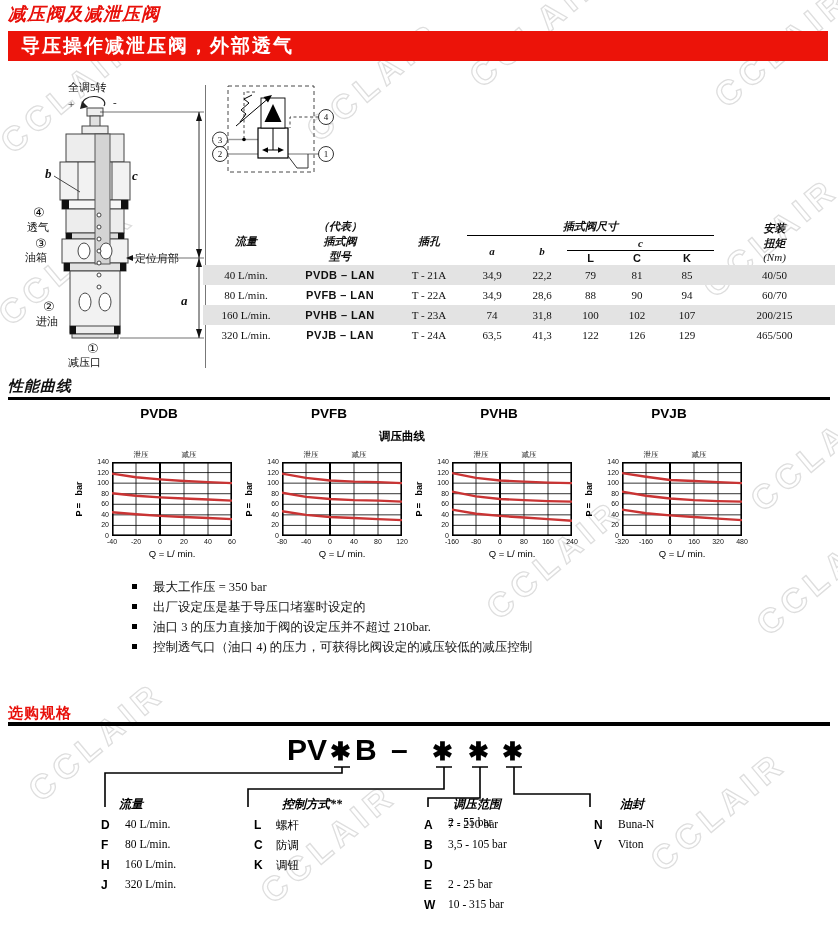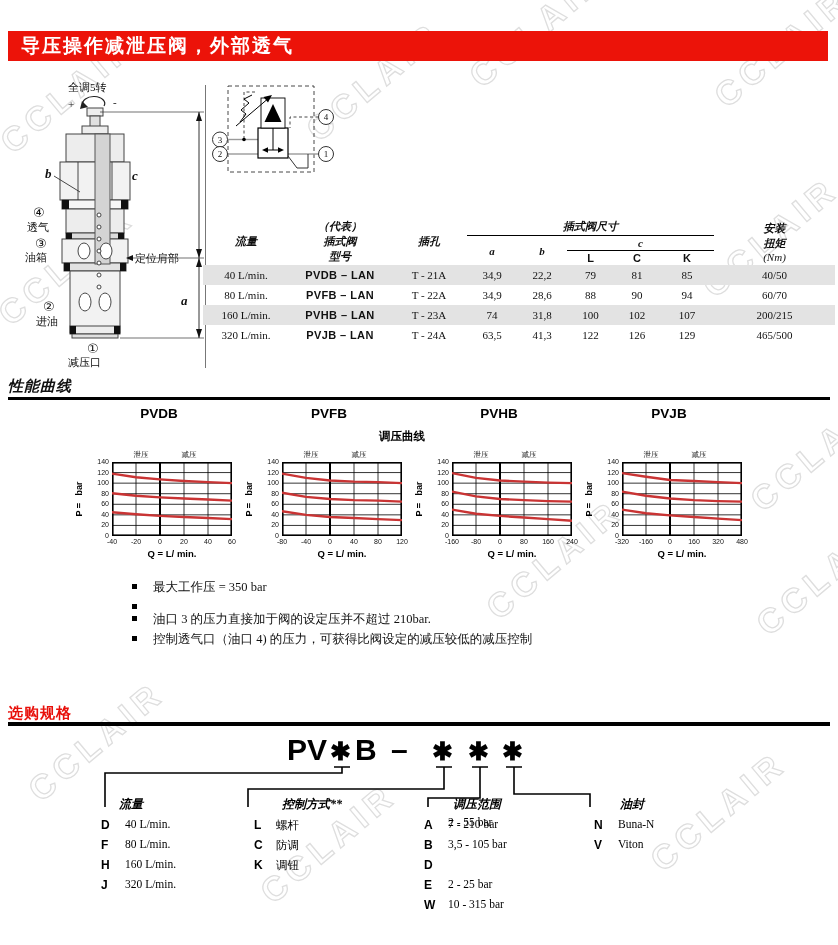--- a/index.html
+++ b/index.html
@@ -41,21 +41,21 @@
   #charts-row { position:absolute; left:74px; top:406px; width:680px; height:160px; display:flex; }
   .chart-block { position:relative; width:170px; height:160px; }
   .chart-title { position:absolute; top:0; left:0; width:170px; text-align:center; font-family:"Liberation Sans",sans-serif;
                  font-weight:bold; font-size:13.5px; }
   .region-lbl { position:absolute; top:44px; font-size:7.5px; color:#222; }
   .ytick, .xtick { position:absolute; font-family:"Liberation Sans",sans-serif; font-size:7px; color:#111; }
   .ytick { width:24px; text-align:right; }
   .xtick { width:26px; text-align:center; }
   .chart-svg { position:absolute; left:38px; top:56px; }
   .xlabel { position:absolute; top:142px; left:38px; width:120px; text-align:center; font-family:"Liberation Sans",sans-serif;
-            font-weight:bold; font-size:9.5px; }
+            font-weight:normal; font-size:9.5px; }
   .ylabel { position:absolute; left:-1px; top:56px; height:74px; width:12px; display:flex; align-items:center; justify-content:center; }
   .ylabel span { transform:rotate(-90deg); white-space:pre; font-family:"Liberation Sans",sans-serif; font-weight:bold; font-size:9px; }
 
   
   #notes { position:absolute; left:132px; top:577px; width:696px; list-style:none; }
   #notes li { display:flex; font-size:12.5px; line-height:1.6; color:#111; }
   #notes .sq { flex:0 0 auto; width:5px; height:5px; background:#000; margin:7px 16px 0 0; }
 
   
   #order-code { position:absolute; top:733px; left:0; width:694px; height:36px; font-family:"Liberation Sans",sans-serif; }
@@ -78,20 +78,21 @@
       <span class="wm" style="left: 688px; top: 218px;">CCLAIR</span>
       <span class="wm" style="left: -16px; top: 246px;">CCLAIR</span>
       <span class="wm" style="left: 736px; top: 432px;">CCLAIR</span>
       <span class="wm" style="left: 472px; top: 540px;">CCLAIR</span>
       <span class="wm" style="left: 742px; top: 556px;">CCLAIR</span>
       <span class="wm" style="left: 14px; top: 722px;">CCLAIR</span>
       <span class="wm" style="left: 636px; top: 792px;">CCLAIR</span>
       <span class="wm" style="left: 246px; top: 824px;">CCLAIR</span>
     </div>
 
+  <div id="doc-title" class="layer">减压阀及减泄压阀</div>
   <div id="banner" class="layer">
     <span>导压操作减泄压阀，外部透气</span>
   </div>
 
   <svg class="layer" style="left:0;top:68px;" width="210" height="312" viewBox="0 68 210 312">
     <g stroke="#444" stroke-width="1" fill="#ededed">
       <rect x="87" y="108" width="16" height="8"></rect>
       <rect x="90" y="116" width="10" height="18" fill="#e0e0e0"></rect>
       <rect x="82" y="126" width="26" height="8"></rect>
       <rect x="66" y="134" width="58" height="28"></rect>
@@ -453,20 +454,21 @@
       </div>
     </div>
 
   <ul id="notes" class="layer">
       <li>
         <span class="sq"></span>
         <span>最大工作压 = 350 bar</span>
       </li>
       <li>
         <span class="sq"></span>
+        <span>出厂设定压是基于导压口堵塞时设定的</span>
       </li>
       <li>
         <span class="sq"></span>
         <span>油口 3 的压力直接加于阀的设定压并不超过 210bar.</span>
       </li>
       <li>
         <span class="sq"></span>
         <span>控制透气口（油口 4) 的压力，可获得比阀设定的减压较低的减压控制</span>
       </li>
     </ul>

